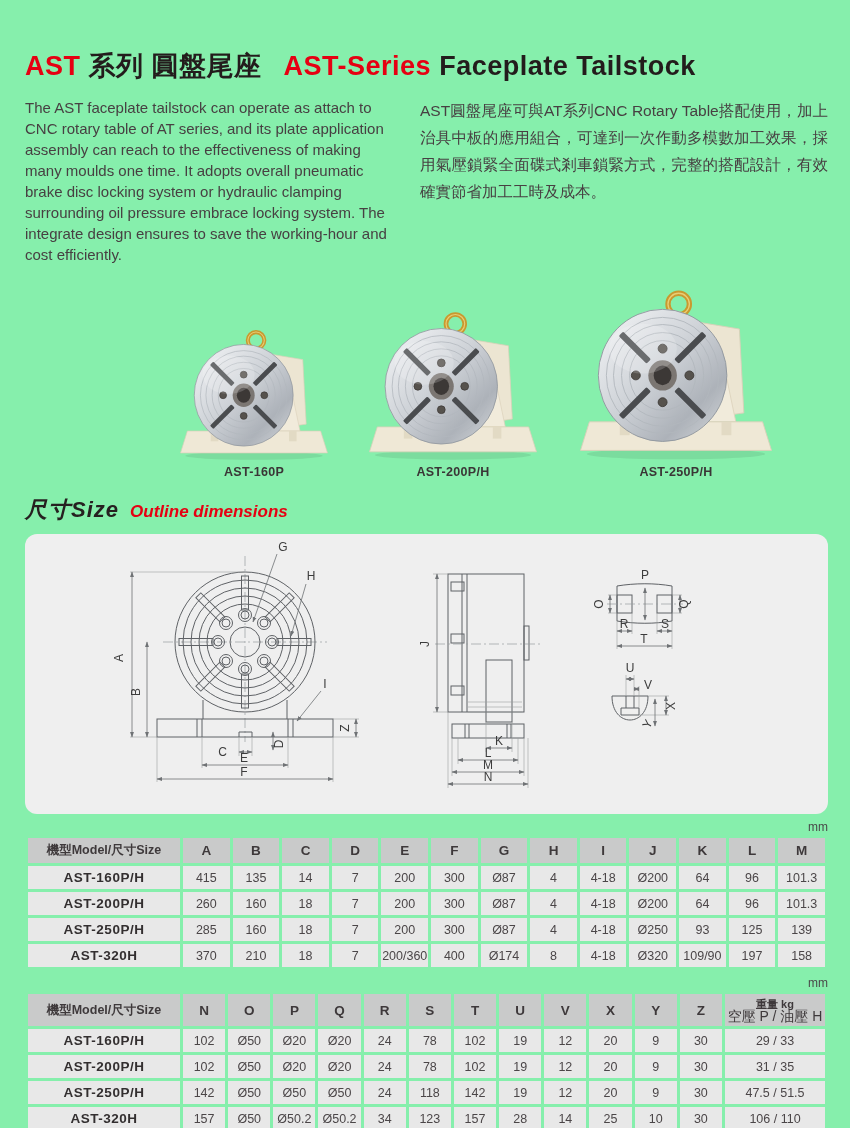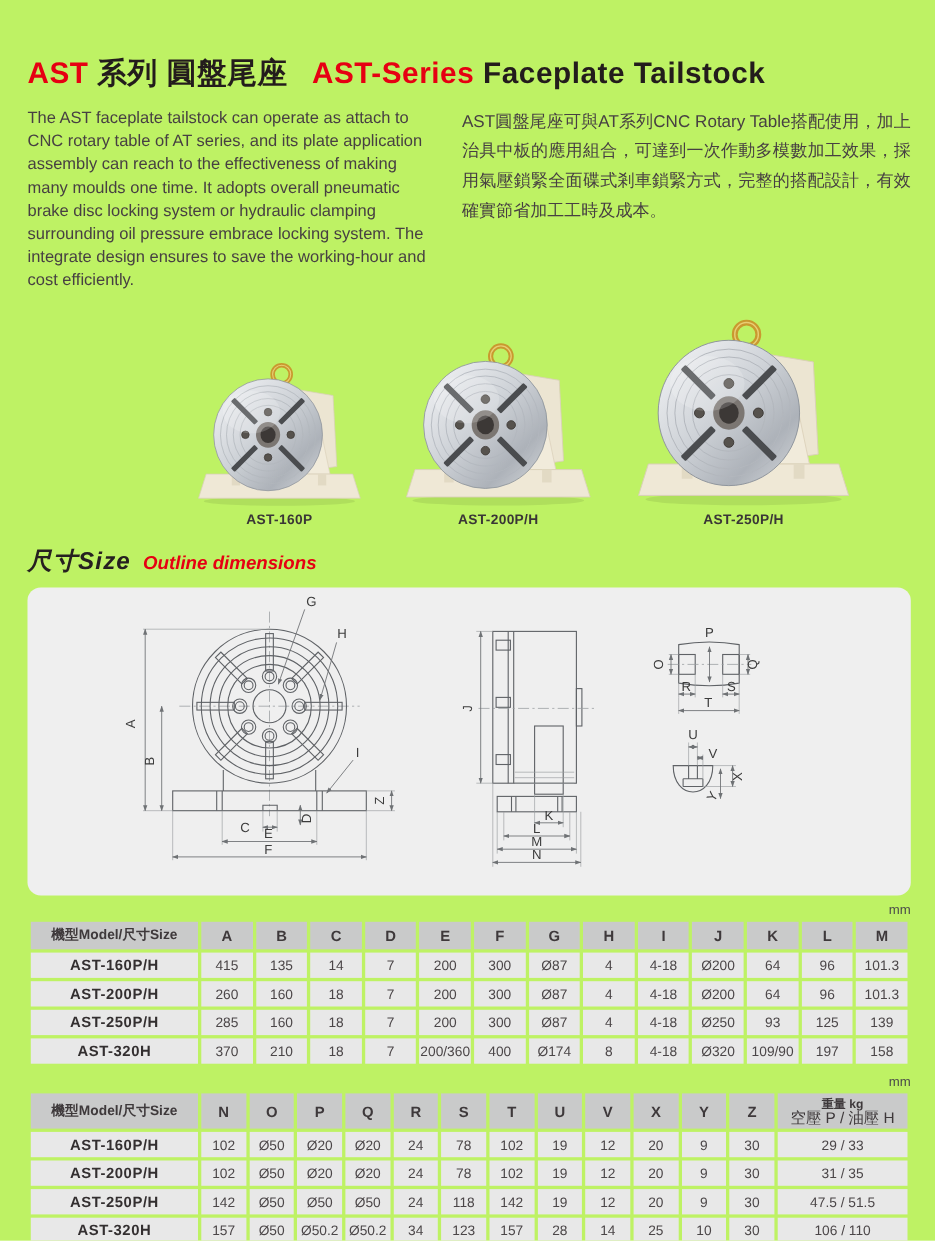--- a/index.html
+++ b/index.html
@@ -1,17 +1,17 @@
 <!DOCTYPE html>
 <html><head>
 <meta charset="utf-8">
 <style>
   * { margin:0; padding:0; box-sizing:border-box; }
   body { background:#ffffff; font-family:"Liberation Sans","DejaVu Sans",sans-serif; }
-  .page { width:850px; height:1128px; background:#bef264; margin:0 auto; position:relative; overflow:hidden; padding:0 22px 0 25px; }
+  .page { width:850px; height:1128px; background:#86efac; margin:0 auto; position:relative; overflow:hidden; padding:0 22px 0 25px; }
 
   
   .title { padding-top:48px; font-size:27px; font-weight:700; color:#231c1c; letter-spacing:.5px; white-space:nowrap; }
   .red { color:#e60012; }
   .title .en-part { margin-left:14px; }
 
   
   .intro { display:flex; gap:30px; margin-top:13px; }
   .intro-en { width:365px; font-size:15px; line-height:21px; color:#474042; }
   .intro-zh { flex:1; font-size:15.5px; line-height:27px; color:#474042; text-align:justify; }
@@ -38,21 +38,21 @@
   
   .unit-label { margin-top:6px; margin-bottom:1px; text-align:right; font-size:12px; color:#4a4a4a; }
 
   
   table.spec { width:100%; border-collapse:separate; border-spacing:3px; table-layout:fixed; }
   table.spec th { background:#c9caca; font-weight:700; font-size:13.5px; color:#3e393b; padding:4px 0; text-align:center; }
   table.spec td { background:#e8e8e8; font-size:12.5px; color:#4b4648; padding:4px 0; text-align:center; }
   table.spec .model-col { width:152px; }
   table.spec th.model-col { font-size:12.5px; }
   table.spec td.model-col { font-weight:700; font-size:13.5px; color:#332f30; letter-spacing:.5px; }
-  table.spec .weight-col { width:118px; }
+  table.spec .weight-col { width:100px; }
   .w1 { font-size:11px; line-height:13px; }
   .w2 { font-size:14px; font-weight:400; line-height:11px; }
 </style>
 </head>
 <body>
 
 <svg width="0" height="0" style="position:absolute" aria-hidden="true">
   <defs>
     <linearGradient id="plateGrad" x1="0" y1="0" x2="1" y2="1">
       <stop offset="0" stop-color="#f5f6f8"></stop>

